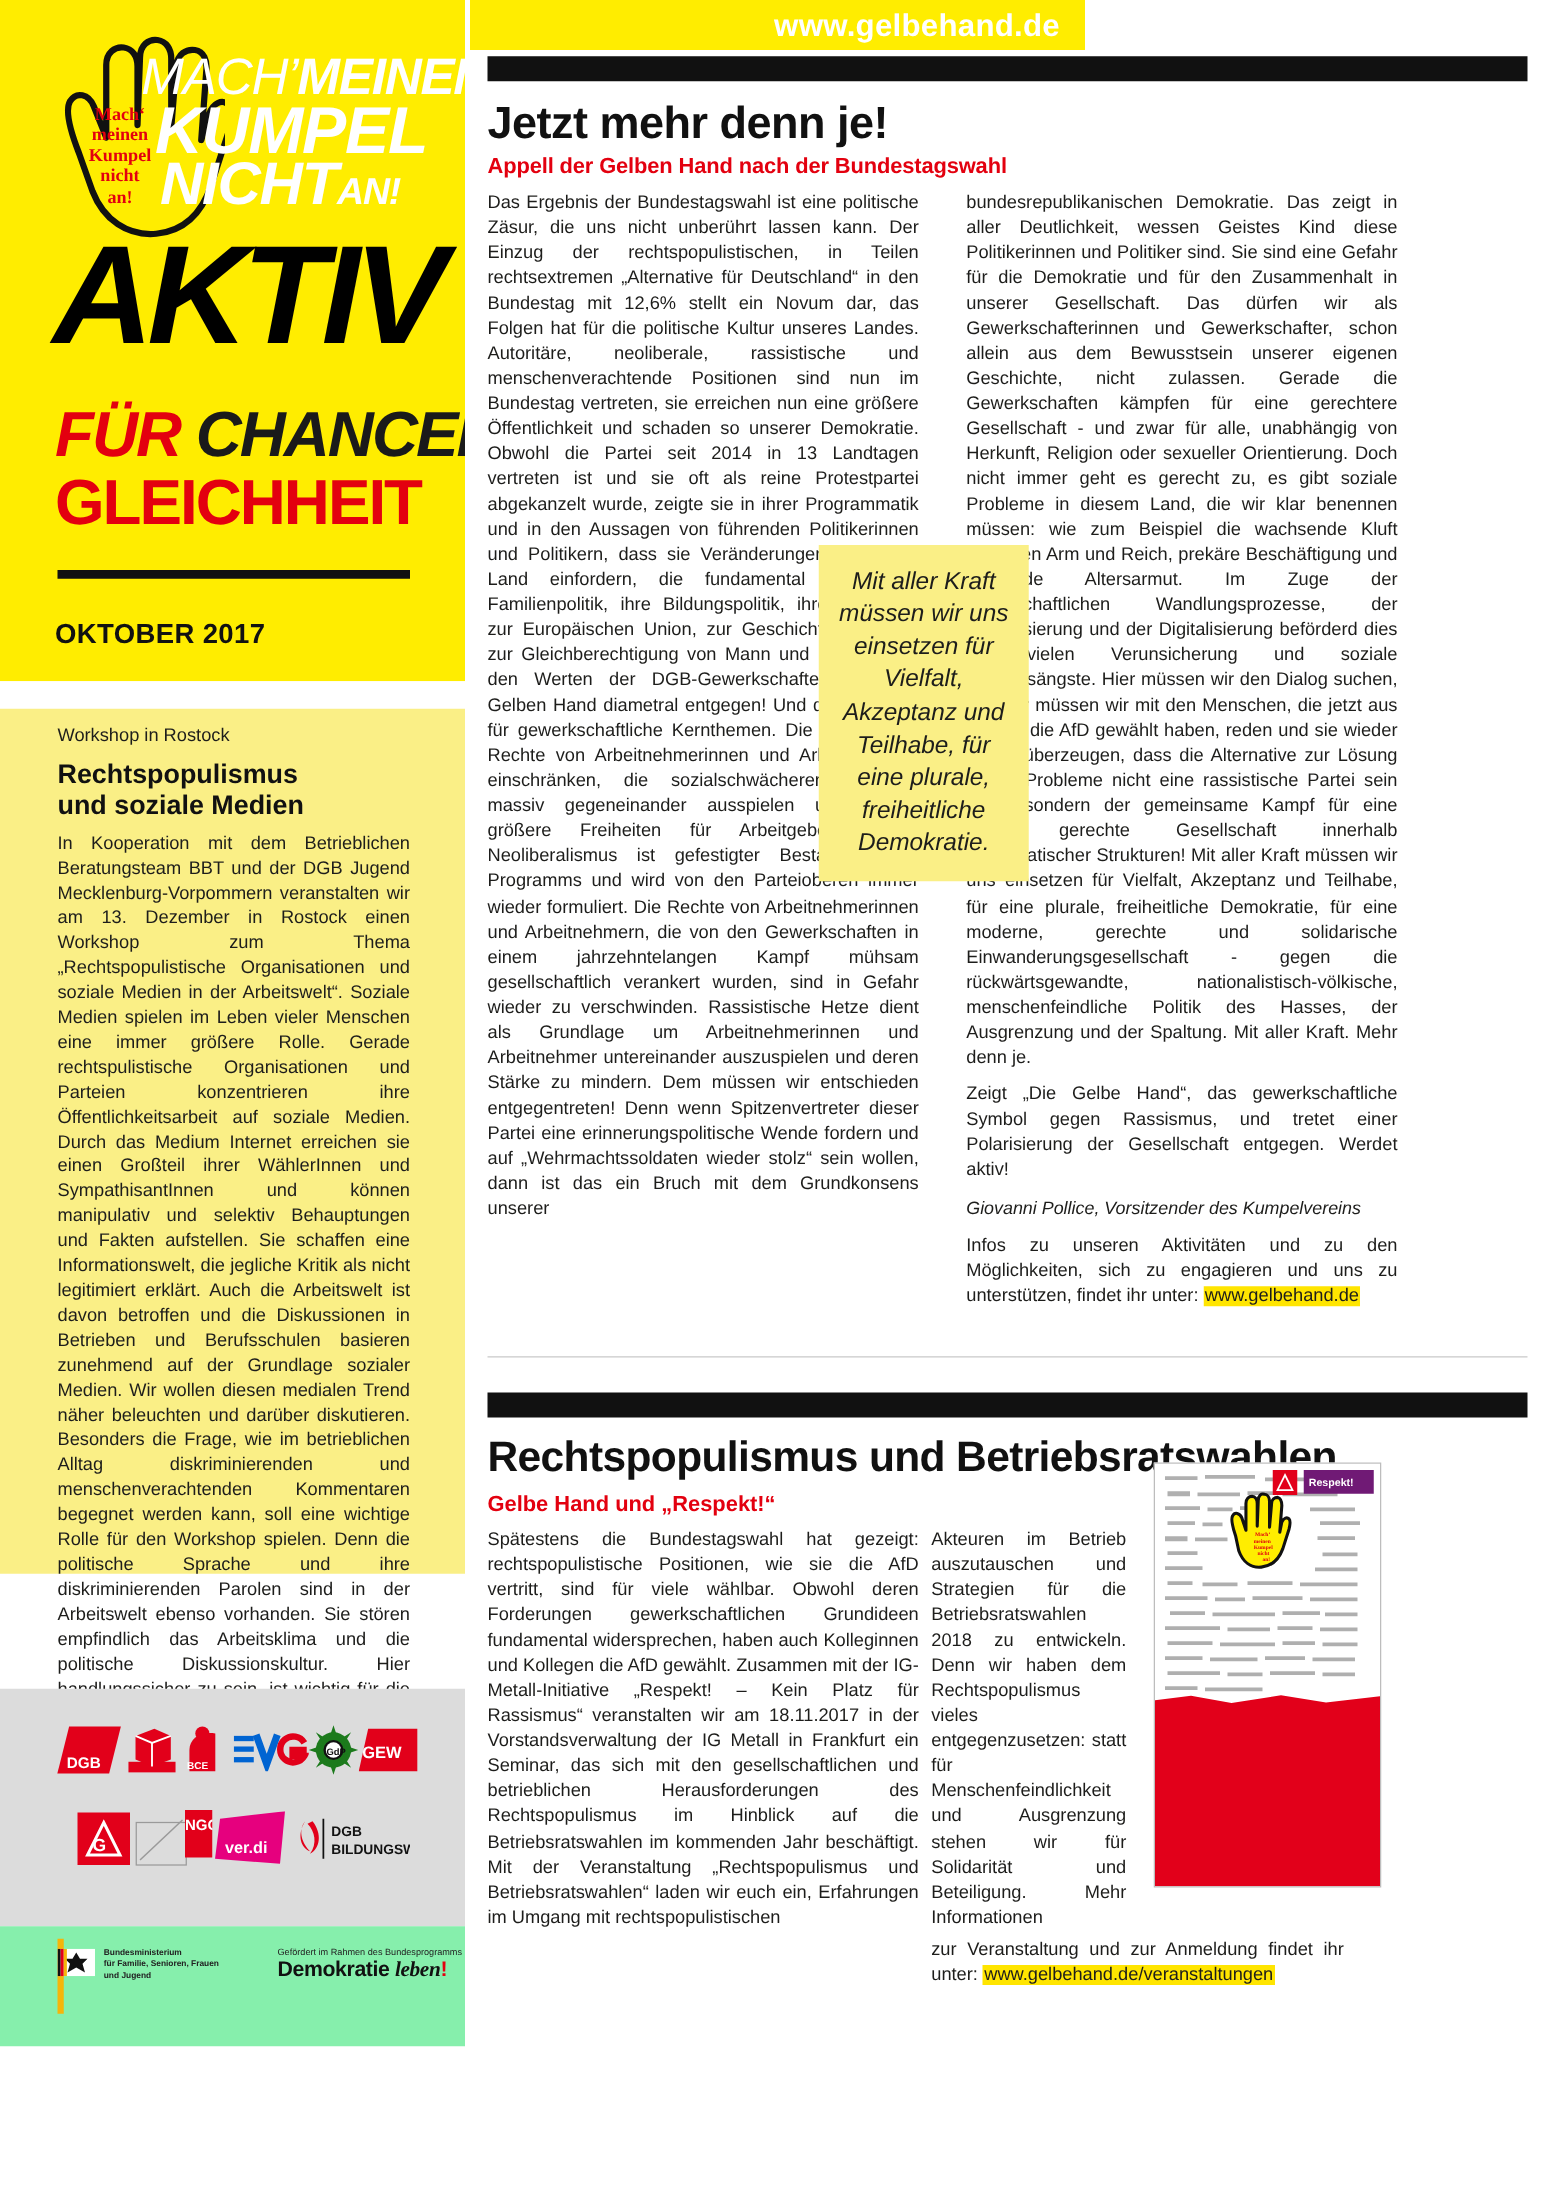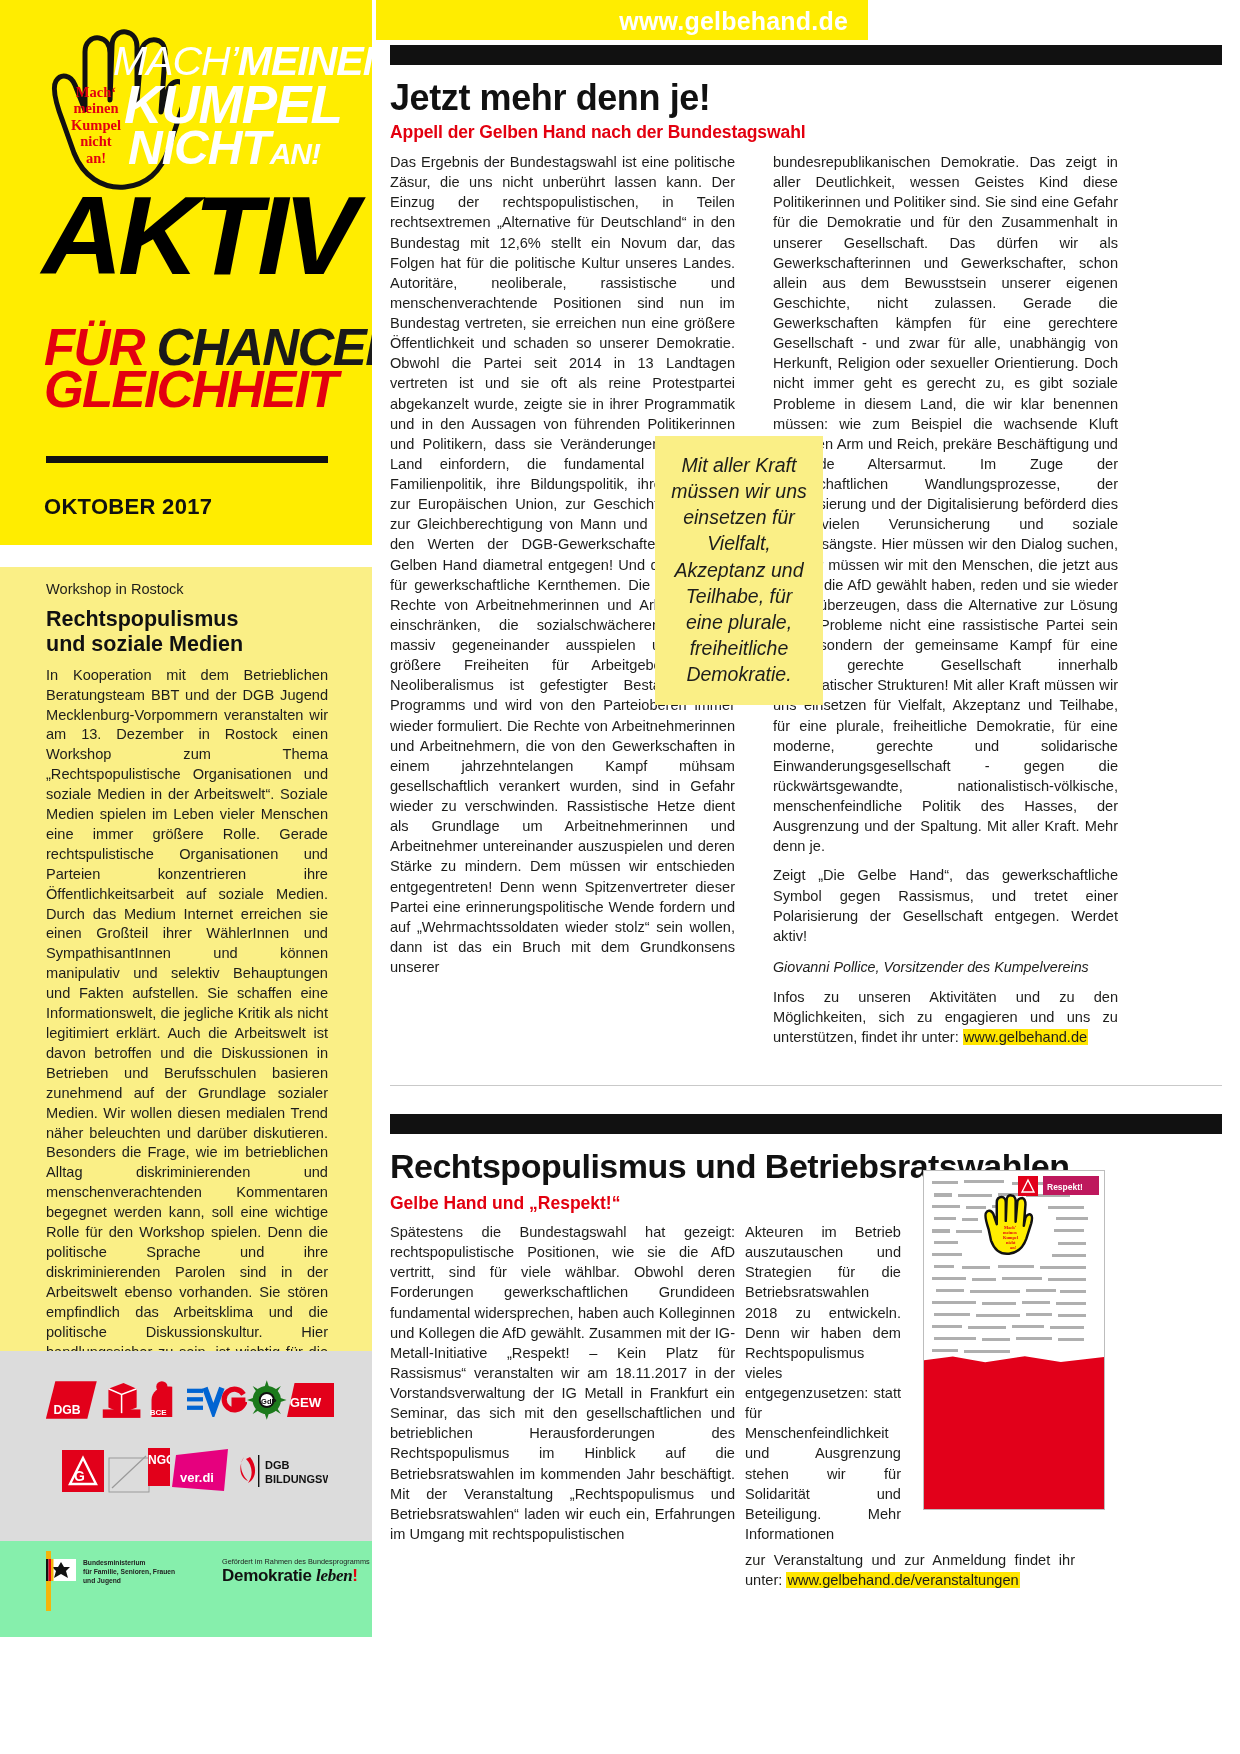--- a/index.html
+++ b/index.html
@@ -24,29 +24,29 @@
   .mm1{left:113px;top:38px;font-size:41px;}
   .mm1 .thin{font-weight:normal;}
   .mm2{left:124px;top:74px;font-size:53px;}
   .mm3{left:128px;top:120px;font-size:48px;}
   .mm3 .small{font-size:30px;letter-spacing:-1px;}
   .aktiv{position:absolute;left:42px;top:180px;font-size:112px;font-weight:bold;
     font-style:italic;color:#000;letter-spacing:-5px;line-height:1;}
   .l2{position:absolute;left:44px;top:322px;font-size:51px;font-weight:bold;font-style:italic;
     letter-spacing:-1.6px;line-height:1;white-space:nowrap;}
   .l2 .red{color:#e3000f;}
-  .l3{position:absolute;left:44px;top:364px;font-size:51px;font-weight:bold;font-style:italic;
+  .l3{position:absolute;left:44px;top:376px;font-size:51px;font-weight:bold;
     color:#e3000f;letter-spacing:-1.6px;line-height:1;}
   .rule{position:absolute;left:46px;top:456px;width:282px;height:7px;background:#111;}
   .datum{position:absolute;left:44px;top:494px;font-size:22px;font-weight:bold;
     letter-spacing:.3px;color:#111;}
   .masthead-gap{position:absolute;left:0;top:545px;width:372px;height:22px;background:#fff;}
 
   
-  .sidebox{position:absolute;left:0;top:567px;width:372px;height:784px;background:#faef86;}
+  .sidebox{position:absolute;left:0;top:567px;width:372px;height:692px;background:#faef86;}
   .sb-pad{position:absolute;left:46px;top:13px;width:282px;}
   .sb-kicker{font-size:14.6px;line-height:1.3;color:#1d1d1b;margin-bottom:8px;}
   .sb-title{font-size:21.5px;font-weight:bold;line-height:1.18;color:#111;margin-bottom:8px;}
   .sb-body{font-size:14.6px;line-height:1.365;text-align:justify;color:#1d1d1b;
     hyphens:none;}
   .hl{background:#ffe500;padding:0 1px;box-decoration-break:clone;
       -webkit-box-decoration-break:clone;}
 
   
   .logostrip{position:absolute;left:0;top:1351px;width:372px;height:190px;background:#dcdcdc;}
@@ -99,21 +99,21 @@
   .lcA,.lcB,.lcC{position:absolute;top:0;}
   .lcA{left:0;width:345px;}
   .lcB{left:355px;width:156px;}
 
   .flyer{position:absolute;left:533px;top:-52px;width:180px;height:338px;
     background:#fff;border:1px solid #bdbdbd;overflow:hidden;}
   .flyer-top{position:absolute;left:0;top:0;width:180px;height:200px;background:#fff;}
   .flyer-noise{position:absolute;left:4px;top:4px;width:172px;height:190px;
     opacity:.55;}
   .flyer-hand{position:absolute;left:58px;top:22px;width:62px;height:78px;}
-  .respekt{position:absolute;right:5px;top:5px;width:56px;height:19px;background:#be185d;}
+  .respekt{position:absolute;right:5px;top:5px;width:56px;height:19px;background:#701a75;}
   .respekt span{color:#fff;font-size:8.5px;font-weight:bold;line-height:19px;padding-left:4px;}
   .igm-badge{position:absolute;right:66px;top:5px;width:20px;height:20px;}
   .flyer-red{position:absolute;left:0;bottom:0;width:180px;height:146px;background:#e2001a;}
   .flyer-red-top{position:absolute;left:0;top:-10px;width:180px;height:18px;background:#e2001a;
     clip-path:polygon(0 40%,16% 20%,34% 52%,56% 18%,76% 50%,100% 22%,100% 100%,0 100%);}
   .fr-txt{position:absolute;left:0;top:30px;width:180px;text-align:center;color:#fff;}
   .fr-txt .a{font-size:9.6px;font-weight:bold;line-height:1.35;}
   .fr-txt .b{font-size:9px;font-weight:bold;margin-top:16px;line-height:1.4;}
 
   svg{display:block;}

